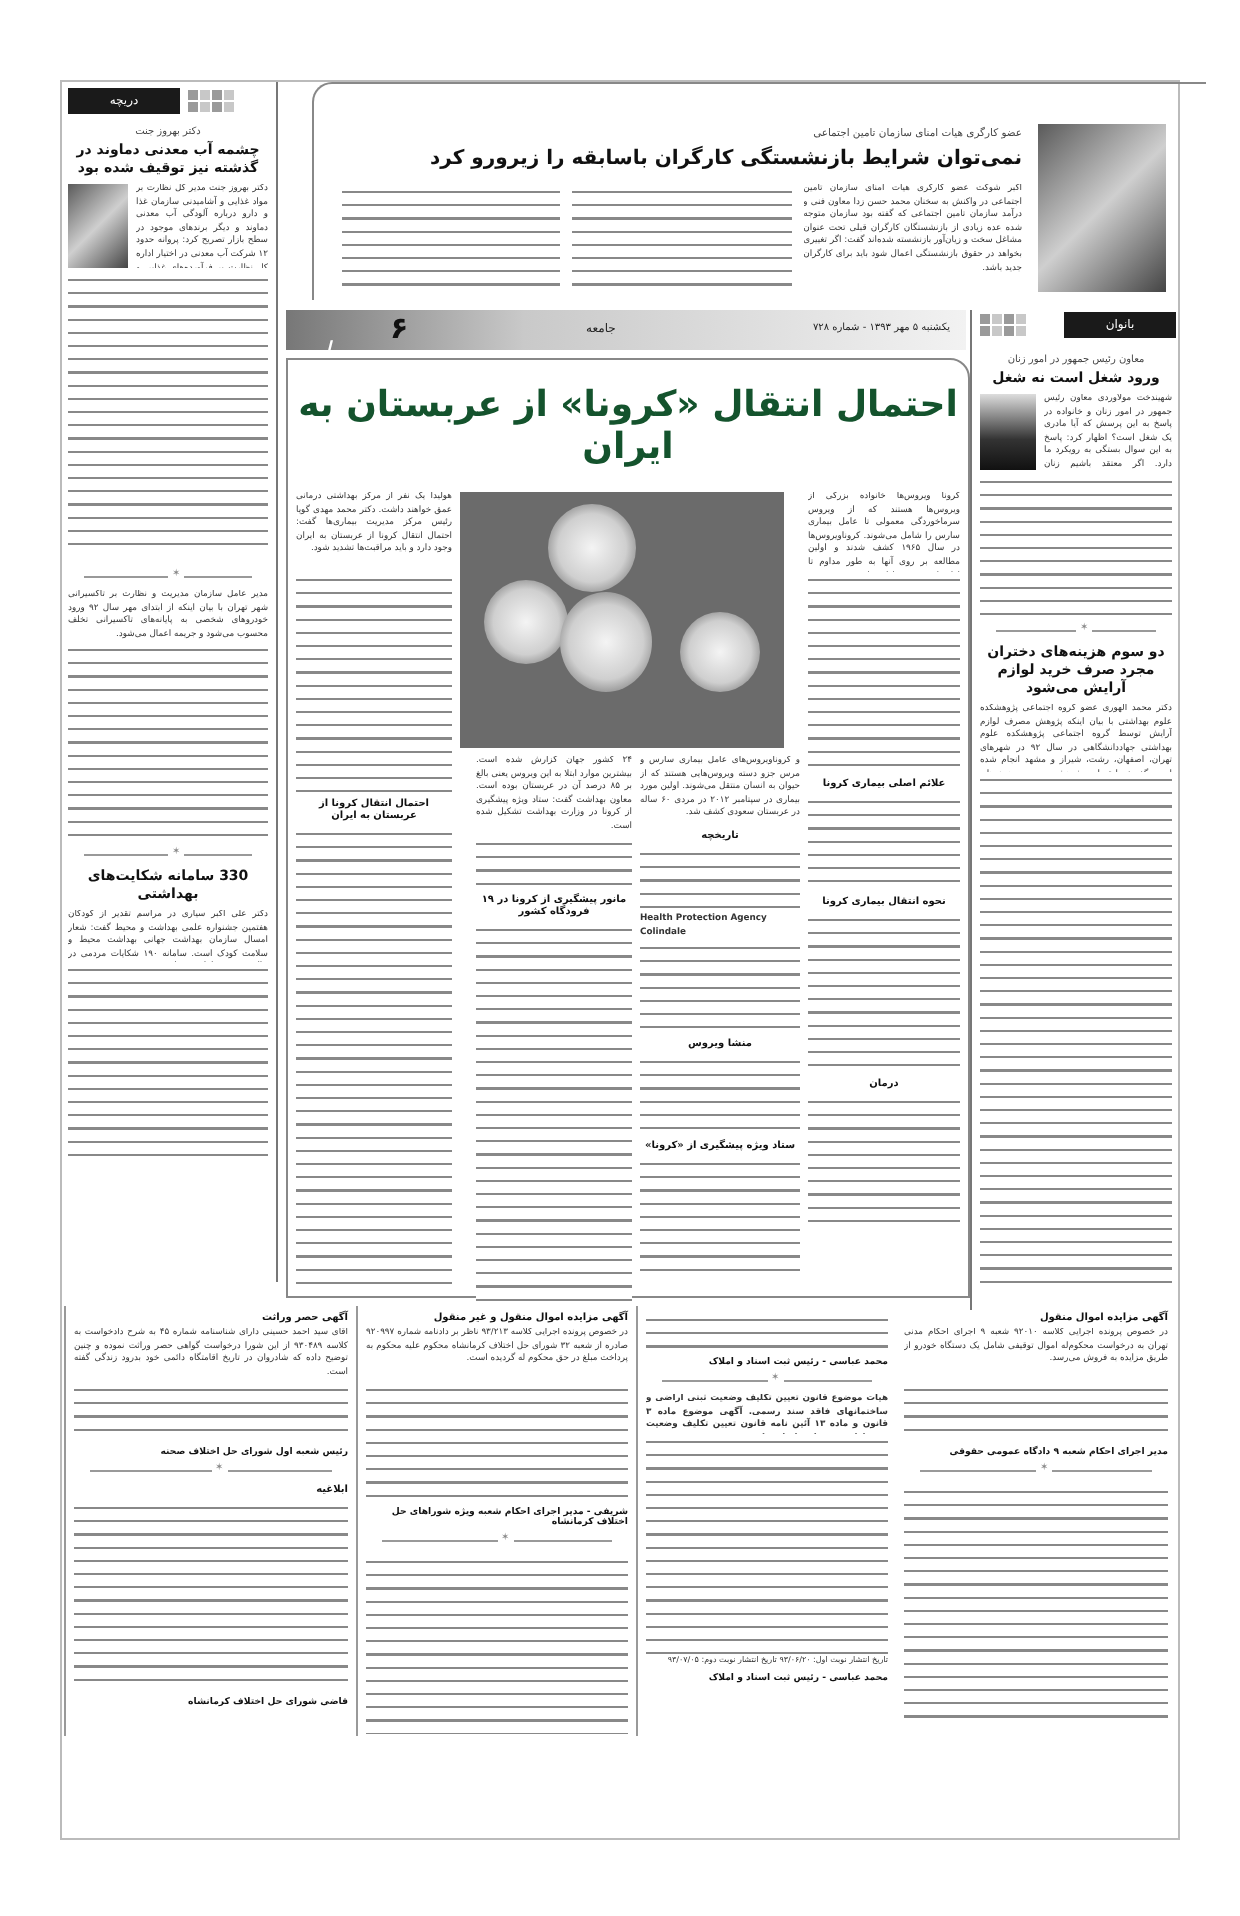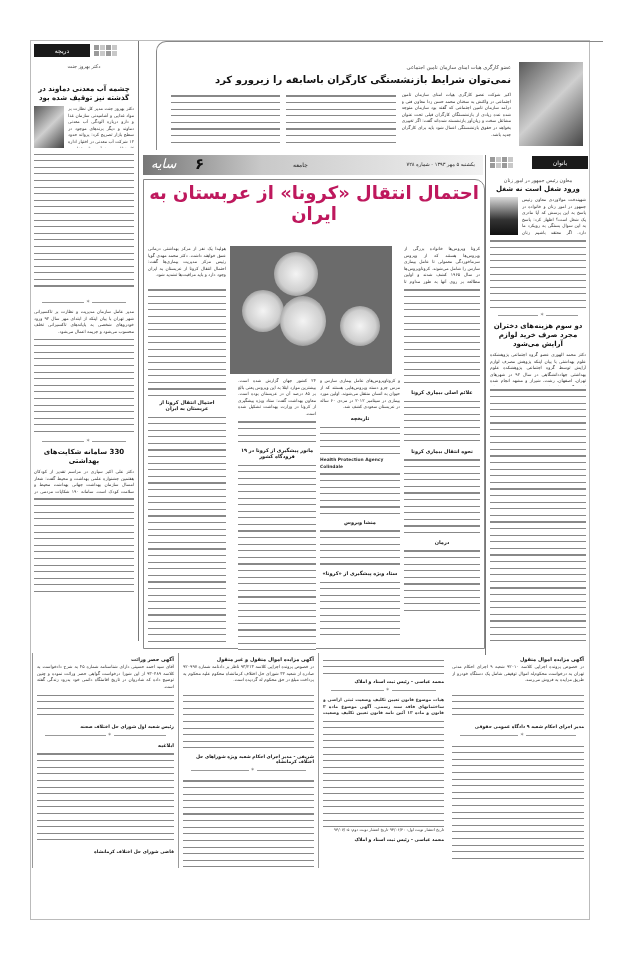--- a/index.html
+++ b/index.html
@@ -49,21 +49,21 @@
         <span></span>
         <span></span>
         <span></span>
         <span></span>
         <span></span>
       </div>
     <div class="sec-tab" style="left:2px;top:3px;width:56px;">دریچه</div>
 
     <div style="position:absolute;top:22px;left:2px;right:4px;">
       <div class="h-small">دکتر بهروز جنت</div>
-      <div class="h-med" style="margin-top:16px;">چشمه آب معدنی دماوند در گذشته نیز توقیف شده بود</div>
+      <div class="h-med" style="margin-top:2px;">چشمه آب معدنی دماوند در گذشته نیز توقیف شده بود</div>
       <div style="position:relative;margin-top:3px;height:190px;">
         <div class="photo" style="position:absolute;left:0;top:0;width:30px;height:42px;"></div>
         <div class="txt" style="margin-left:34px;height:42px;overflow:hidden;">دکتر بهروز جنت مدیر کل نظارت بر مواد غذایی و آشامیدنی سازمان غذا و دارو درباره آلودگی آب معدنی دماوند و دیگر برندهای موجود در سطح بازار تصریح کرد: پروانه حدود ۱۲ شرکت آب معدنی در اختیار اداره کل نظارت بر فرآورده‌های غذایی و آشامیدنی سازمان به عنوان ناظر تخصصی وزارت بهداشت قرار گرفته است.</div>
         <div class="filler" style="height:140px;margin-top:2px;"></div>
       </div>
       <div class="divider"></div>
       <div class="txt" style="margin-top:3px;height:26px;overflow:hidden;">مدیر عامل سازمان مدیریت و نظارت بر تاکسیرانی شهر تهران با بیان اینکه از ابتدای مهر سال ۹۲ ورود خودروهای شخصی به پایانه‌های تاکسیرانی تخلف محسوب می‌شود و جریمه اعمال می‌شود.</div>
       <div class="filler" style="height:100px;"></div>
       <div class="divider"></div>
       <div class="h-med">330 سامانه شکایت‌های بهداشتی</div>
@@ -77,28 +77,28 @@
     <div class="rtl" style="position:absolute;right:92px;top:22px;font-size:5.2px;color:#444;">عضو کارگری هیات امنای سازمان تامین اجتماعی</div>
     <div class="rtl" style="position:absolute;right:92px;top:32px;font-size:10px;font-weight:bold;color:#111;white-space:nowrap;">نمی‌توان شرایط بازنشستگی کارگران باسابقه را زیرورو کرد</div>
     <div style="position:absolute;right:92px;top:50px;width:340px;height:54px;display:flex;flex-direction:row-reverse;gap:6px;">
       <div class="txt" style="flex:1;height:54px;overflow:hidden;">اکبر شوکت عضو کارگری هیات امنای سازمان تامین اجتماعی در واکنش به سخنان محمد حسن زدا معاون فنی و درآمد سازمان تامین اجتماعی که گفته بود سازمان متوجه شده عده زیادی از بازنشستگان کارگران قبلی تحت عنوان مشاغل سخت و زیان‌آور بازنشسته شده‌اند گفت: اگر تغییری بخواهد در حقوق بازنشستگی اعمال شود باید برای کارگران جدید باشد.</div>
       <div class="filler" style="flex:1;"></div>
       <div class="filler" style="flex:1;"></div>
     </div>
   </div>
 
   <div class="banner">
-    <span style="position:absolute;left:8px;top:1px;font-size:13px;color:#fff;font-family:Liberation Serif, serif;font-style:italic;">سایه</span>
+    <span style="position:absolute;left:8px;top:13px;font-size:13px;color:#fff;font-family:Liberation Serif, serif;font-style:italic;">سایه</span>
     <span style="position:absolute;left:52px;top:0px;font-size:15px;font-weight:bold;color:#111;">۶</span>
     <span style="position:absolute;left:150px;top:6px;font-size:6px;color:#222;">جامعه</span>
     <span style="position:absolute;right:8px;top:6px;font-size:5px;color:#222;direction:rtl;">یکشنبه ۵ مهر ۱۳۹۳ - شماره ۷۲۸</span>
   </div>
 
   <div class="mainbox">
-    <div style="text-align:center;direction:rtl;font-size:18px;font-weight:bold;color:#be185d;margin-top:2px;">احتمال انتقال «کرونا» از عربستان به ایران</div>
+    <div style="text-align:center;direction:rtl;font-size:18px;font-weight:bold;color:#14532d;margin-top:12px;">احتمال انتقال «کرونا» از عربستان به ایران</div>
 
     <div class="virus" style="left:86px;top:66px;width:162px;height:128px;">
       <div class="cell" style="left:44px;top:6px;width:44px;height:44px;"></div>
       <div class="cell" style="left:12px;top:44px;width:42px;height:42px;"></div>
       <div class="cell" style="left:50px;top:50px;width:46px;height:50px;"></div>
       <div class="cell" style="left:110px;top:60px;width:40px;height:40px;"></div>
     </div>
 
     <div style="position:absolute;right:4px;top:66px;width:76px;">
       <div class="txt" style="height:40px;overflow:hidden;">کرونا ویروس‌ها خانواده بزرگی از ویروس‌ها هستند که از ویروس سرماخوردگی معمولی تا عامل بیماری سارس را شامل می‌شوند. کروناویروس‌ها در سال ۱۹۶۵ کشف شدند و اولین مطالعه بر روی آنها به طور مداوم تا اواسط دهه ۱۹۸۰ ادامه داشت.</div>

